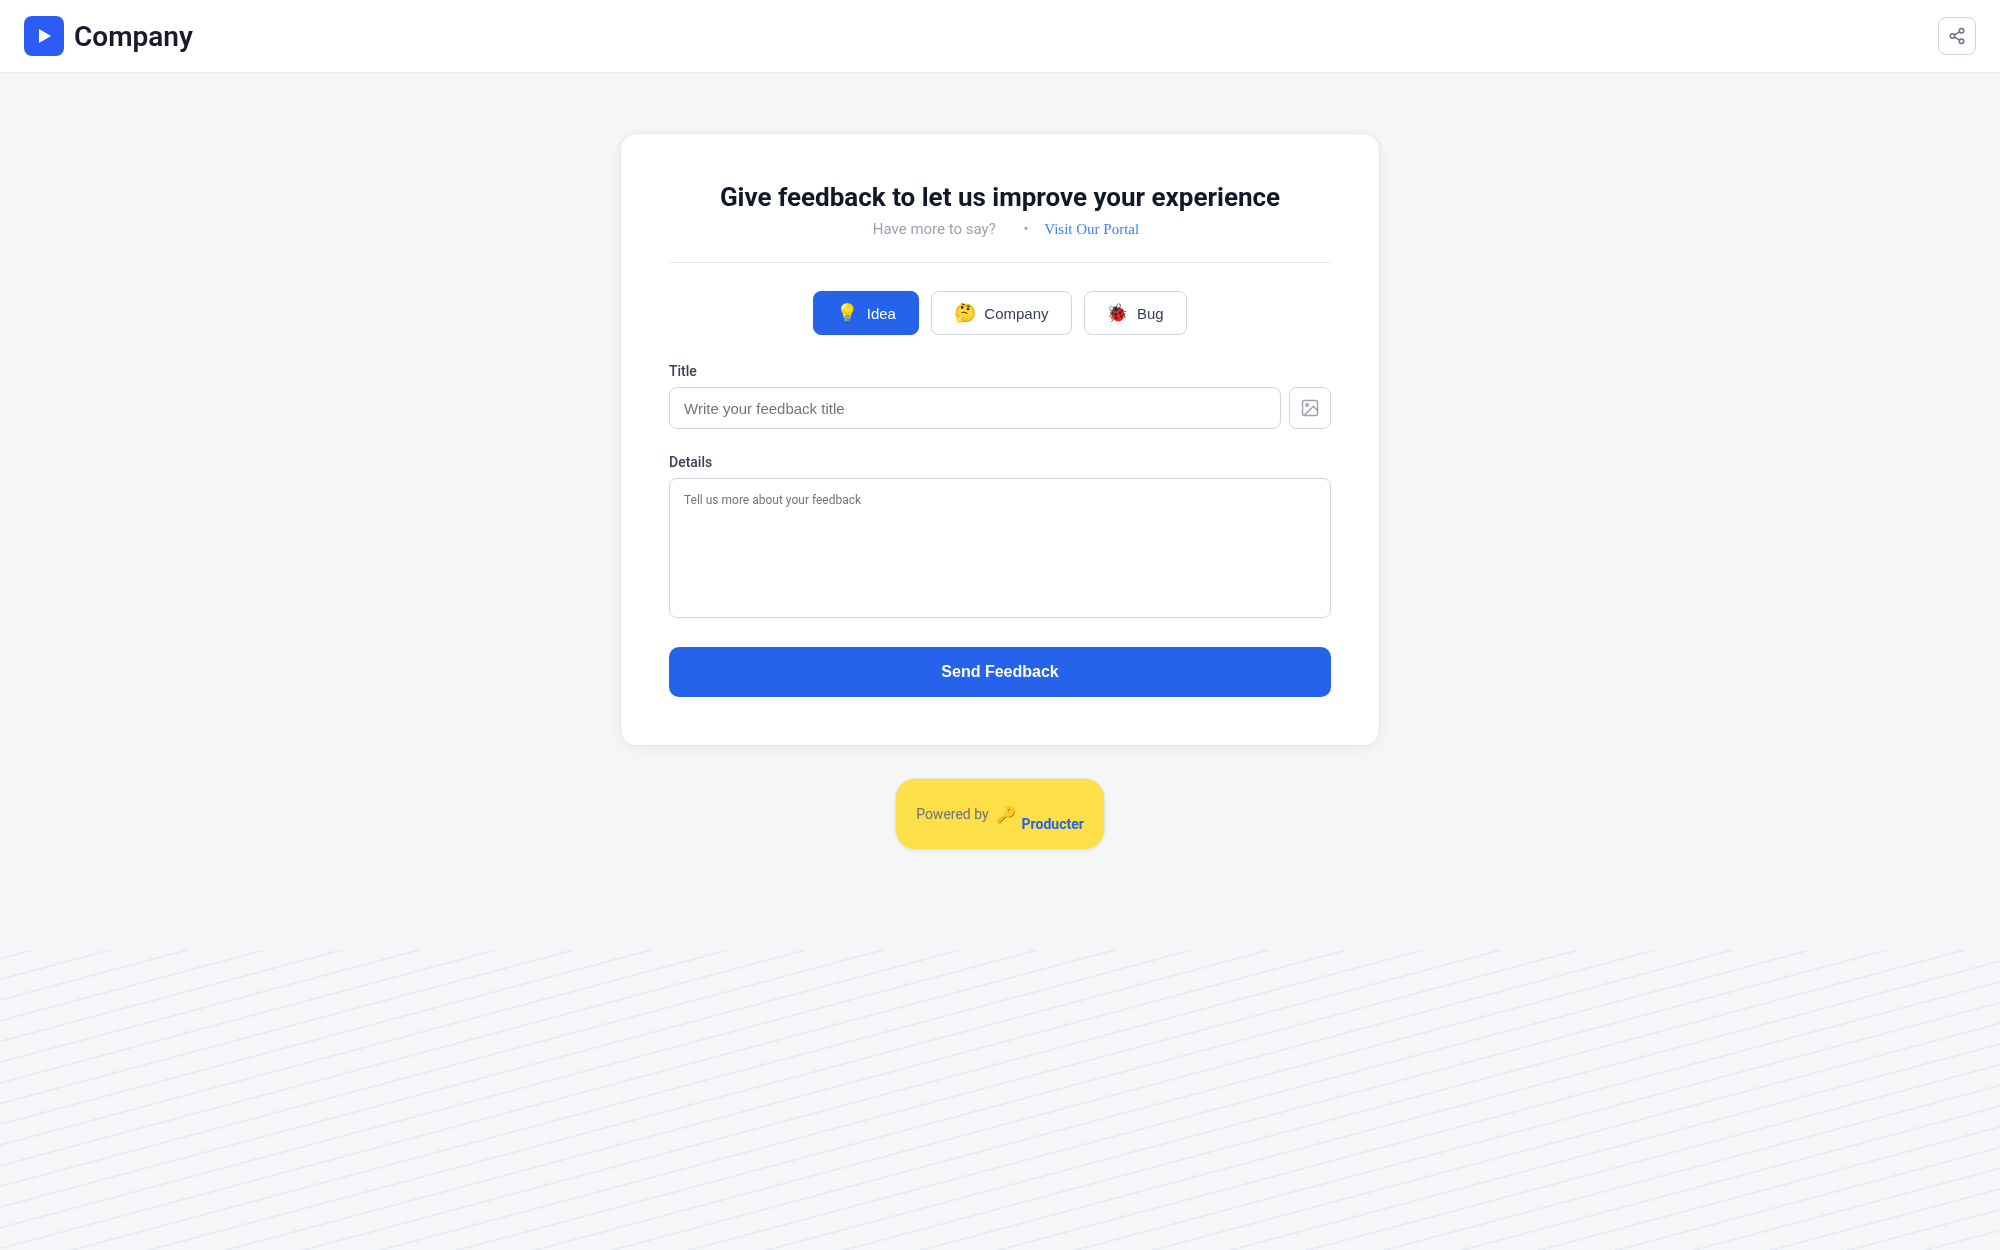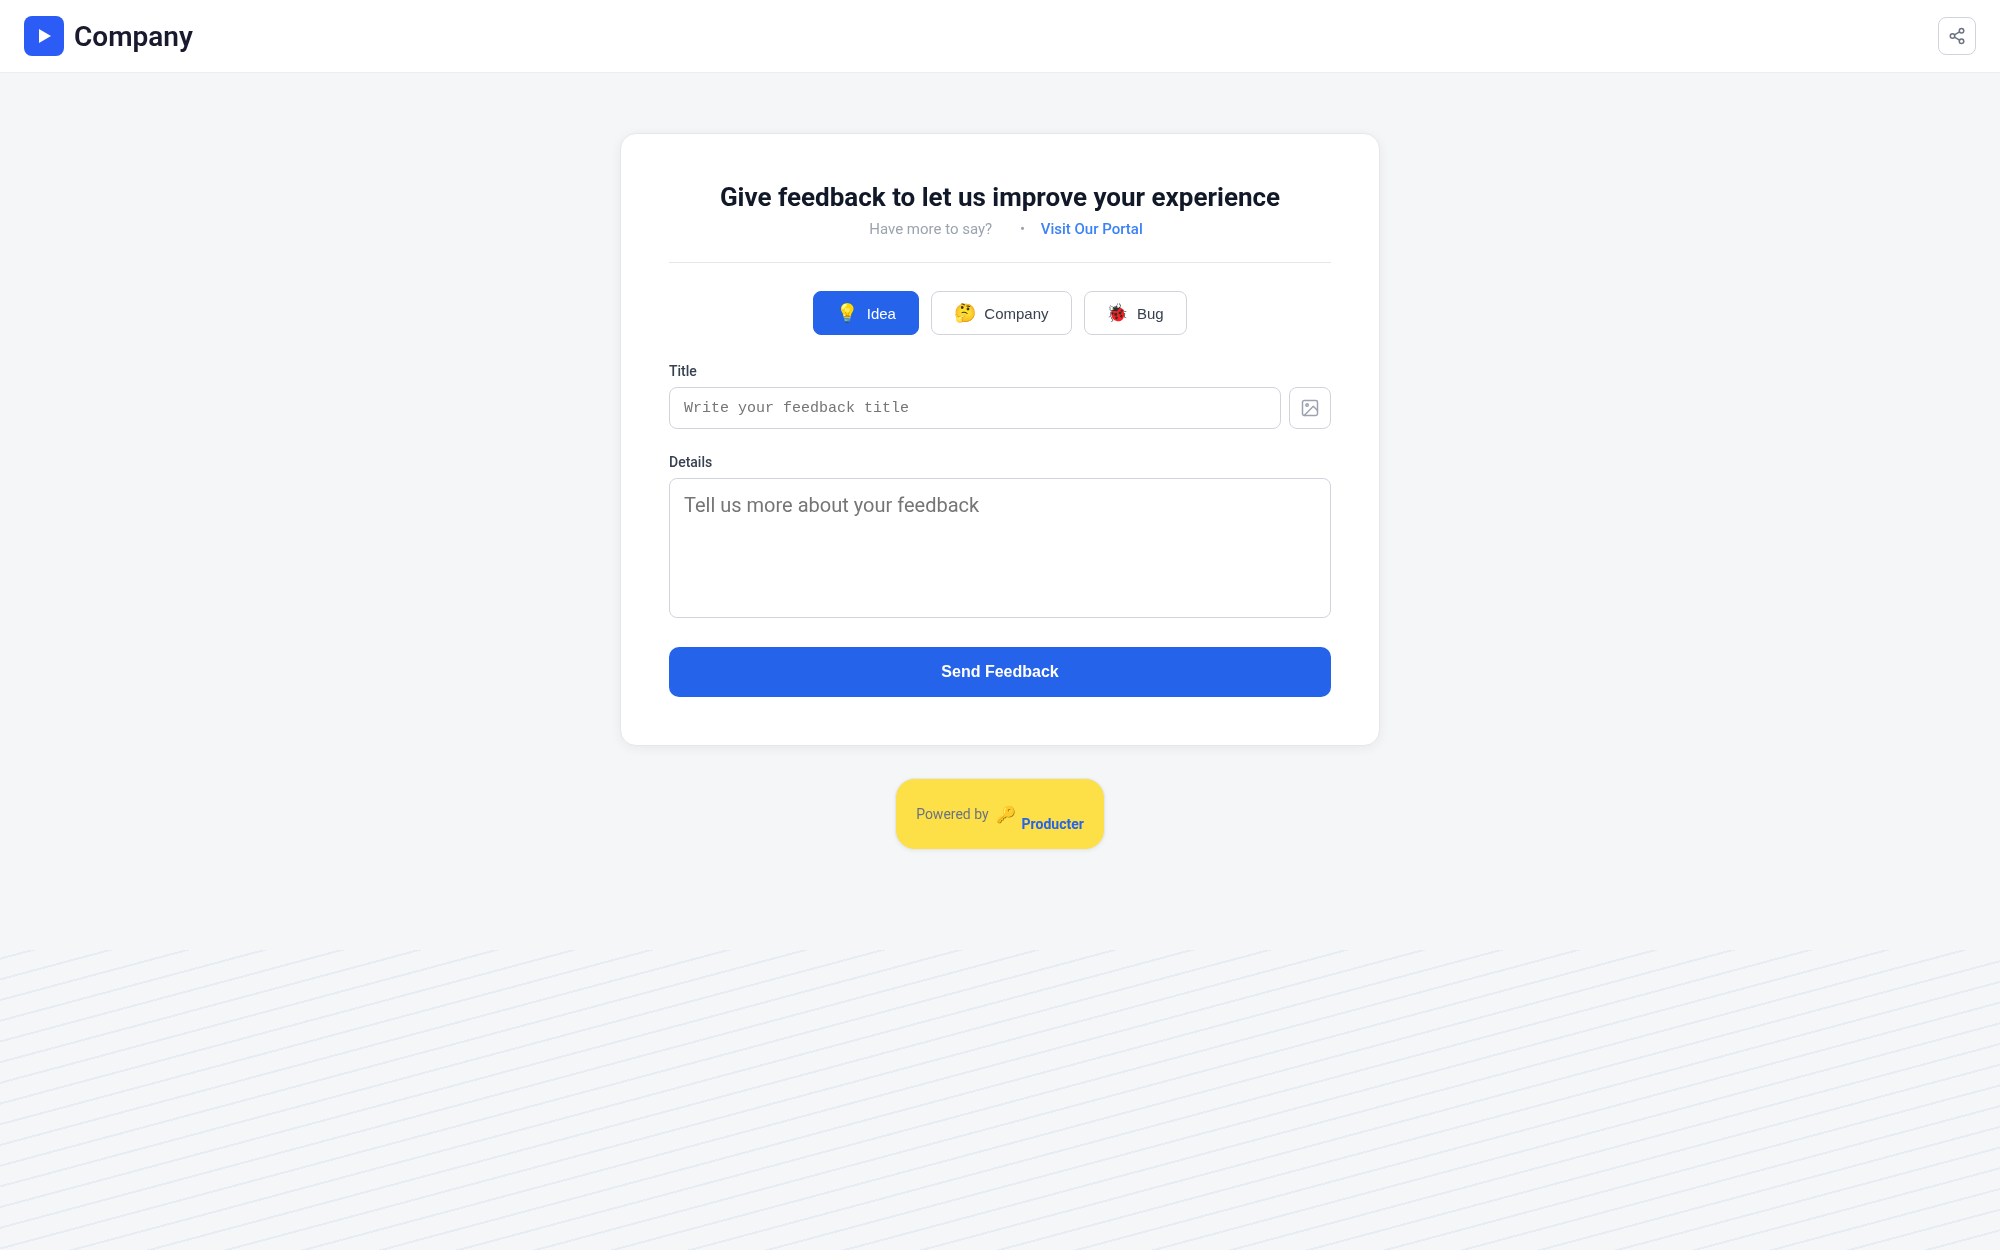--- a/index.html
+++ b/index.html
@@ -111,20 +111,21 @@
       margin-bottom: 24px;
     }
     .card-subtitle span {
       margin: 0 12px;
       color: #9ca3af;
     }
     .card-subtitle a {
       color: #3b82f6;
       text-decoration: none;
       font-weight: 500;
+      font-family: Liberation Serif, serif;
     }
 
     .divider {
       border: none;
       border-top: 1px solid #e5e7eb;
       margin-bottom: 28px;
     }
 
     
     .type-buttons {
@@ -172,42 +173,41 @@
     }
     .title-input {
       flex: 1;
       padding: 10px 14px;
       border: 1.5px solid #d1d5db;
       border-radius: 8px;
       font-size: 15px;
       color: #9ca3af;
       outline: none;
       background: white;
-      font-family: Liberation Mono, monospace;
     }
     .image-btn {
       width: 42px;
       height: 42px;
       border: 1.5px solid #d1d5db;
       border-radius: 8px;
       background: white;
       cursor: pointer;
       display: flex;
       align-items: center;
       justify-content: center;
       color: #9ca3af;
       font-size: 18px;
     }
 
     .details-textarea {
       width: 100%;
       padding: 14px;
       border: 1.5px solid #d1d5db;
       border-radius: 8px;
-      font-size: 20px;
+      font-size: 12px;
       color: #8b5cf6;
       font-family: inherit;
       resize: none;
       height: 140px;
       outline: none;
       background: white;
     }
 
     
     .submit-btn {

